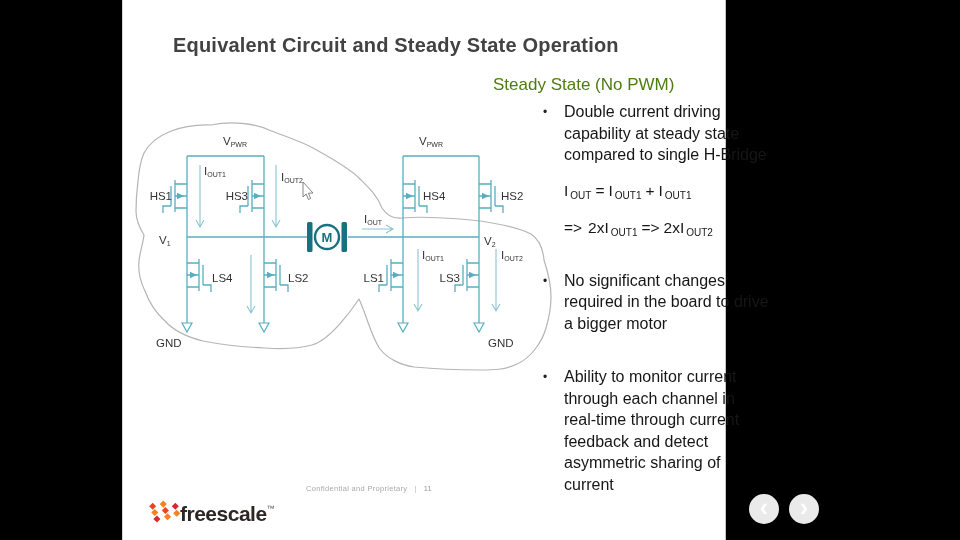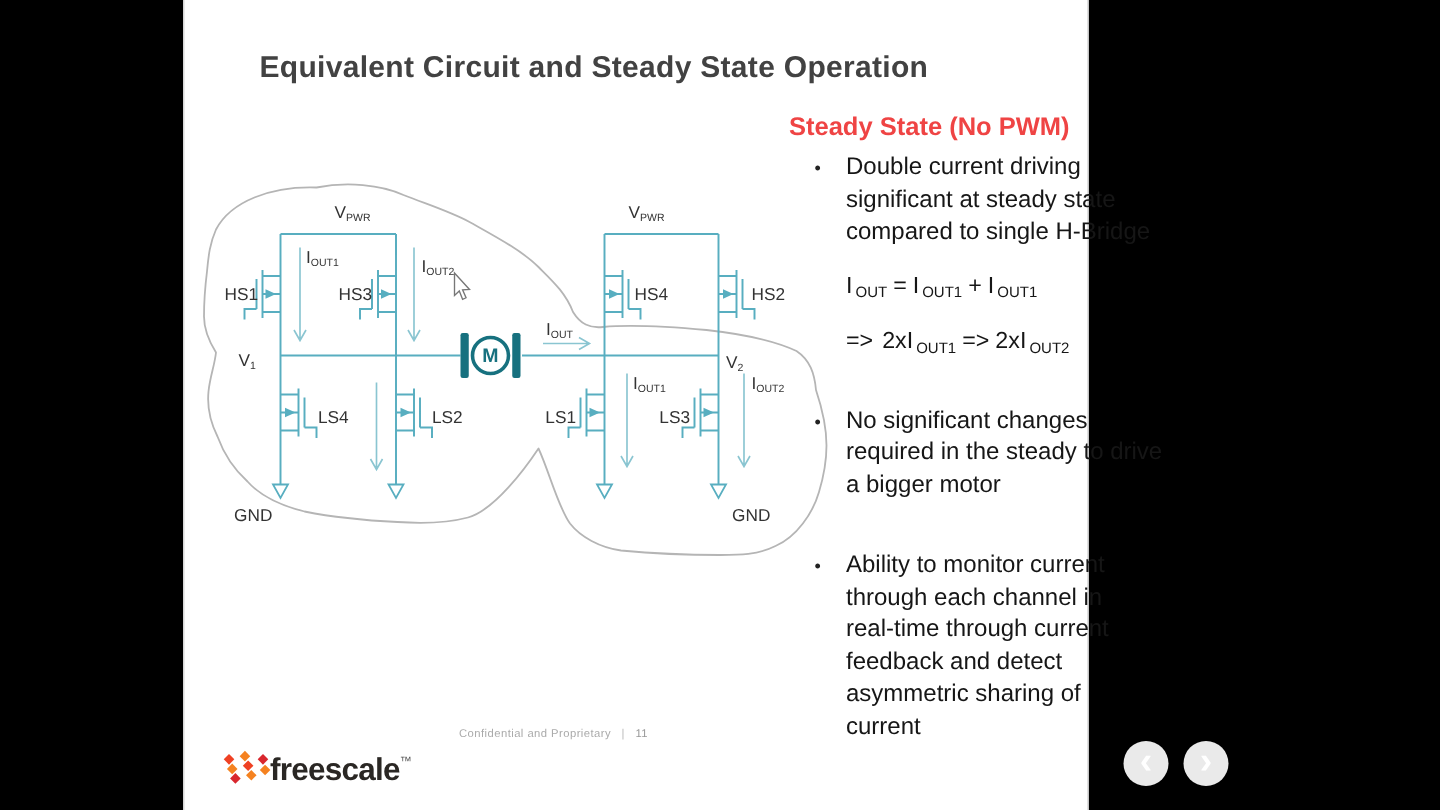--- a/index.html
+++ b/index.html
@@ -5,21 +5,21 @@
   html,body{margin:0;padding:0;background:#000;}
   body{width:960px;height:540px;overflow:hidden;position:relative;
        font-family:"Liberation Sans","DejaVu Sans",sans-serif;}
   .letterbox{position:absolute;top:0;height:540px;background:#000;}
   #lb-left{left:0;width:122px;}
   #lb-right{left:840px;width:120px;}
   .slide{position:absolute;left:122px;top:0;width:604px;height:540px;background:#fff;
          border-left:1px solid #d6d6d6;border-right:1px solid #c4c4c4;box-sizing:border-box;}
   .title{position:absolute;left:50px;top:34px;font-size:20px;font-weight:bold;color:#424242;
          letter-spacing:0.2px;white-space:nowrap;}
-  .rp-heading{position:absolute;left:403px;top:75px;font-size:17px;font-weight:bold;color:#ef4444;
+  .rp-heading{position:absolute;left:370px;top:75px;font-size:17px;font-weight:normal;color:#4d7c0f;
               white-space:nowrap;}
   .bullets{position:absolute;left:420px;top:101px;width:296px;color:#161616;}
   .bullet-item{display:flex;margin-bottom:30px;}
   .bullet-marker{width:21px;flex:0 0 21px;font-size:12px;padding-top:4px;color:#222;}
   .bullet-text .line{font-size:16px;line-height:21.5px;white-space:nowrap;}
   .formula{font-size:15.5px;line-height:21px;white-space:nowrap;color:#161616;margin-top:14px;}
   .sub{font-size:10px;position:relative;top:3px;margin-left:2px;}
   .fop{margin:0 4px;}
   .fgap{margin-right:6px;}
   
@@ -57,36 +57,36 @@
 
   <div class="title">Equivalent Circuit and Steady State Operation</div>
 
   <div class="rp-heading">Steady State (No PWM)</div>
 
   <div class="bullets">
     <div class="bullet-item">
       <span class="bullet-marker">•</span>
       <div class="bullet-text">
         <div class="line">Double current driving</div>
-        <div class="line">significant at steady state</div>
+        <div class="line">capability at steady state</div>
         <div class="line">compared to single H-Bridge</div>
         <div class="formula">
           <span>I</span><span class="sub">OUT</span><span class="fop">=</span><span>I</span><span class="sub">OUT1</span><span class="fop">+</span><span>I</span><span class="sub">OUT1</span>
         </div>
         <div class="formula">
           <span class="fgap">=&gt;</span><span>2xI</span><span class="sub">OUT1</span><span class="fop">=&gt;</span><span>2xI</span><span class="sub">OUT2</span>
         </div>
       </div>
     </div>
 
     <div class="bullet-item" style="margin-bottom:32px;">
       <span class="bullet-marker">•</span>
       <div class="bullet-text">
         <div class="line">No significant changes</div>
-        <div class="line">required in the steady to drive</div>
+        <div class="line">required in the board to drive</div>
         <div class="line">a bigger motor</div>
       </div>
     </div>
 
     <div class="bullet-item">
       <span class="bullet-marker">•</span>
       <div class="bullet-text">
         <div class="line">Ability to monitor current</div>
         <div class="line">through each channel in</div>
         <div class="line">real-time through current</div>

